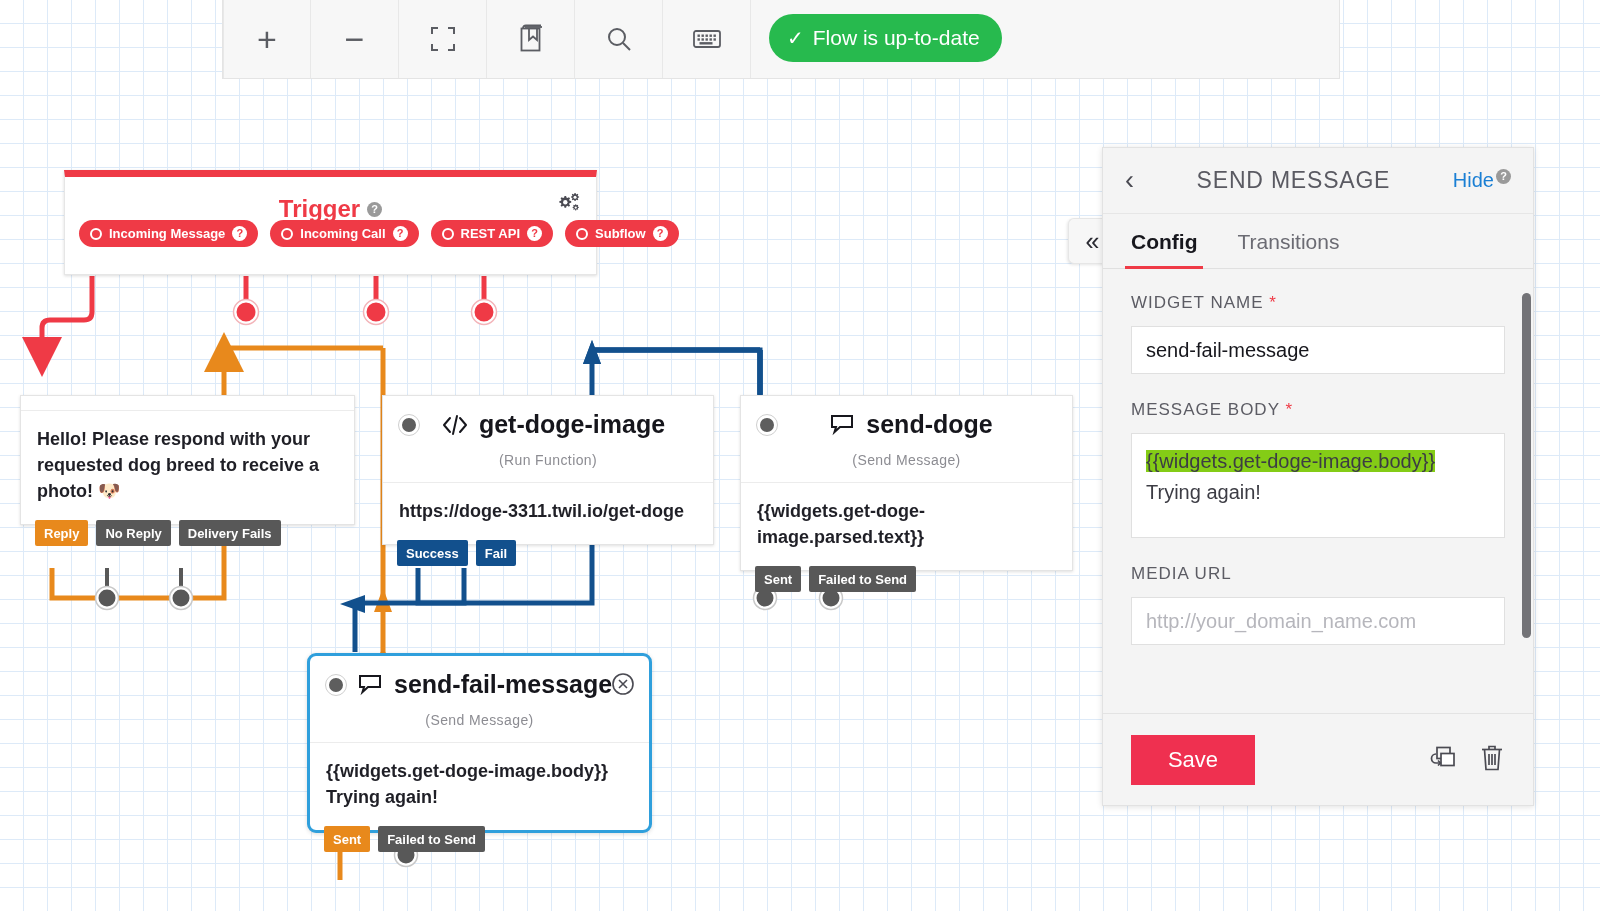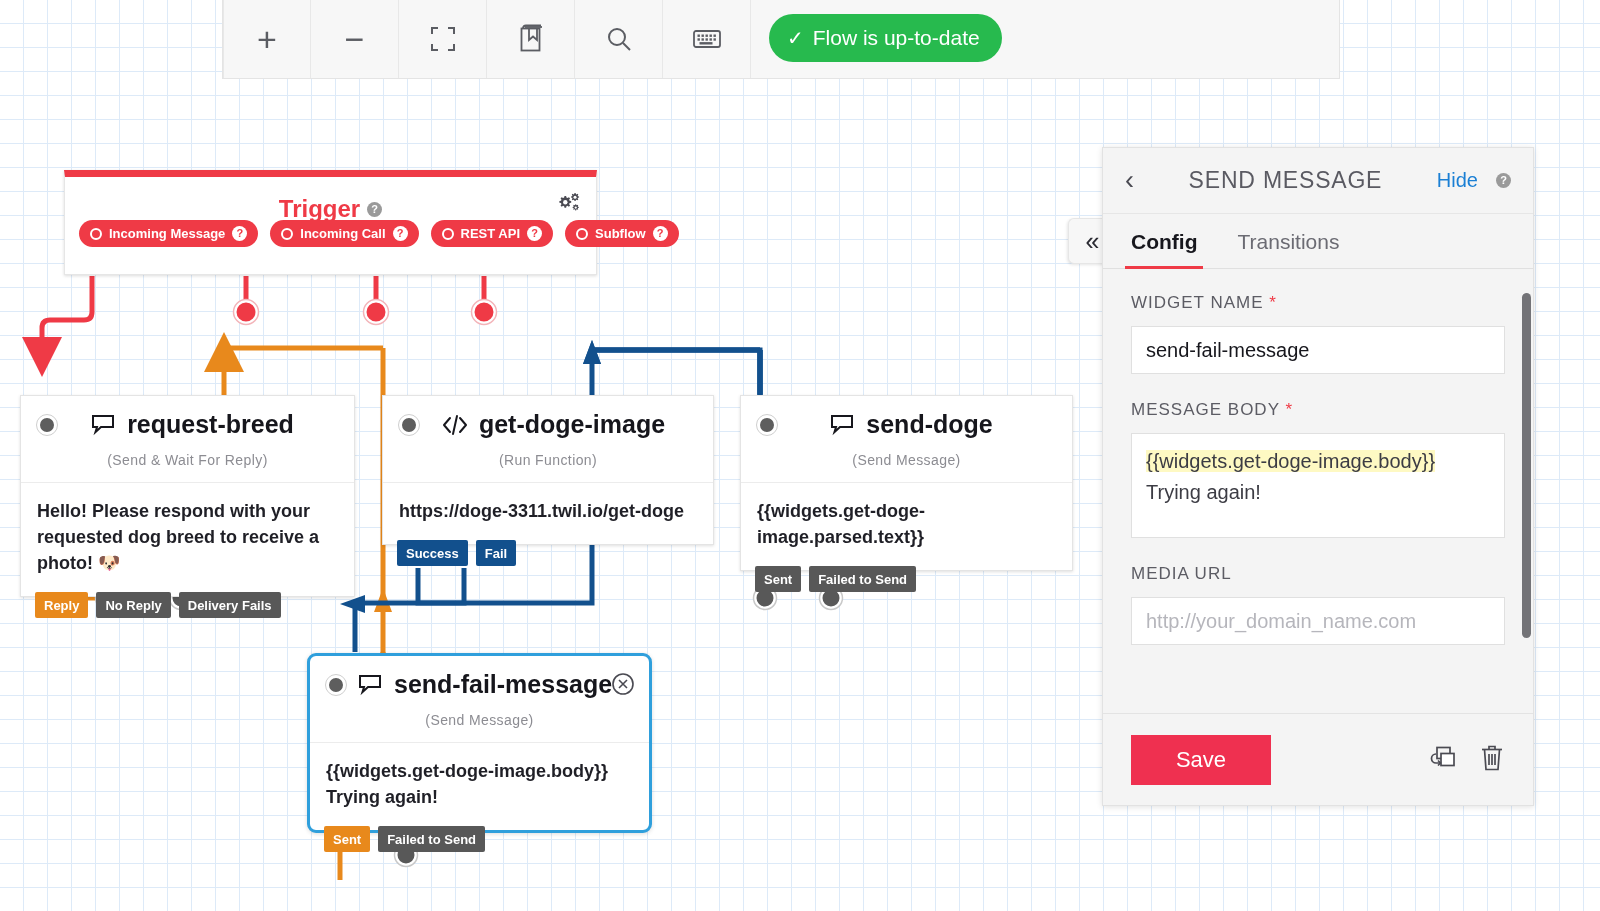--- a/index.html
+++ b/index.html
@@ -136,21 +136,21 @@
     z-index: 50; display: flex; flex-direction: column;
   }
   .panel-head {
     height: 66px; display: flex; align-items: center; padding: 0 22px;
     border-bottom: 1px solid #e6e6e6; flex: none;
   }
   .panel-back { font-size: 27px; color: #4a4a52; cursor: pointer; line-height: 1; font-weight: 300; }
   .panel-title {
     flex: 1; text-align: center; font-size: 23px; color: #5a5a62; letter-spacing: .8px;
   }
-  .panel-hide { display: flex; align-items: center; gap: 18px; cursor: pointer; }
+  .panel-hide { display: flex; align-items: flex-start; gap: 2px; cursor: pointer; }
   .panel-hide-label { color: #1a7fd4; font-size: 20px; }
   .tabs { display: flex; padding: 0 22px; gap: 28px; border-bottom: 1px solid #e0e0e0; flex: none; }
   .tab {
     padding: 16px 6px 12px 6px; font-size: 21px; color: #6b6b73; cursor: pointer;
     border-bottom: 3px solid transparent; margin-bottom: -1px;
   }
   .tab.active { color: #17171d; font-weight: bold; border-bottom-color: #ef3a46; }
   .panel-body { flex: 1; overflow: hidden; padding: 24px 28px 0 28px; position: relative; }
   .field-label {
     font-size: 17px; color: #5c5c64; letter-spacing: 1px; margin-bottom: 13px;
@@ -159,33 +159,33 @@
   .txt-input {
     width: 100%; height: 48px; background: #fff; border: 1px solid #e0e0e0;
     font-size: 20px; color: #17171d; padding: 0 14px;
     font-family: "Liberation Sans", sans-serif;
   }
   .txt-area {
     width: 100%; height: 105px; background: #fff; border: 1px solid #e0e0e0;
     font-size: 20px; color: #3c3c44; padding: 12px 14px; line-height: 1.55;
     font-family: "Liberation Sans", sans-serif;
   }
-  .hl { background: #fef9c3; }
+  .hl { background: #84cc16; }
   .placeholder-box {
     width: 100%; height: 48px; background: #fff; border: 1px solid #e0e0e0;
     font-size: 20px; color: #b6b6bc; padding: 0 14px; display: flex; align-items: center;
     font-family: "Liberation Sans", sans-serif;
   }
   .gap { height: 26px; }
   .panel-footer {
     height: 92px; border-top: 1px solid #e3e3e3; display: flex; align-items: center;
     padding: 0 28px; flex: none; gap: 18px;
   }
   .save-btn {
-    background: #ef3050; color: #fff; border: none; width: 140px; height: 50px;
+    background: #ef3050; color: #fff; border: none; width: 124px; height: 50px;
     font-size: 22px; cursor: pointer; font-family: "Liberation Sans", sans-serif;
   }
   .footer-icons { margin-left: auto; display: flex; gap: 22px; align-items: center; }
   .footer-icons span { cursor: pointer; }
   .panel-scrollbar {
     position: absolute; right: 2px; top: 145px; width: 9px; height: 345px;
     background: #737377; border-radius: 5px; z-index: 60; cursor: pointer;
   }
   .collapse-tab {
     position: absolute; left: 1068px; top: 218px; width: 48px; height: 46px;
@@ -366,32 +366,20 @@
       </div>
       <div class="trig-port">
         <span class="port-circle"></span>
         <span>Subflow</span>
         <span class="qmark on-red">?</span>
       </div>
     </div>
   </div>
 
   <div class="node" style="left:20px; top:395px; width:335px;">
-    <div class="node-head">
-      <div class="node-title-row">
-        <span class="node-dot"></span>
-        <span class="node-name">
-          <svg width="26" height="22" viewBox="0 0 26 22">
-            <path d="M2,2 L22,2 L22,13 L10,13 L4.5,18 L6,13 L2,13 z" fill="none" stroke="#17171d" stroke-width="2"></path>
-          </svg>
-          <span>request-breed</span>
-        </span>
-      </div>
-      <div class="node-sub">(Send &amp; Wait For Reply)</div>
-    </div>
     <div class="node-body">Hello! Please respond with your requested dog breed to receive a photo! 🐶</div>
     <div class="node-ports">
       <span class="pill orange">Reply</span>
       <span class="pill gray">No Reply</span>
       <span class="pill gray">Delivery Fails</span>
     </div>
   </div>
 
   <div class="node" style="left:382px; top:395px; width:332px;">
     <div class="node-head">

